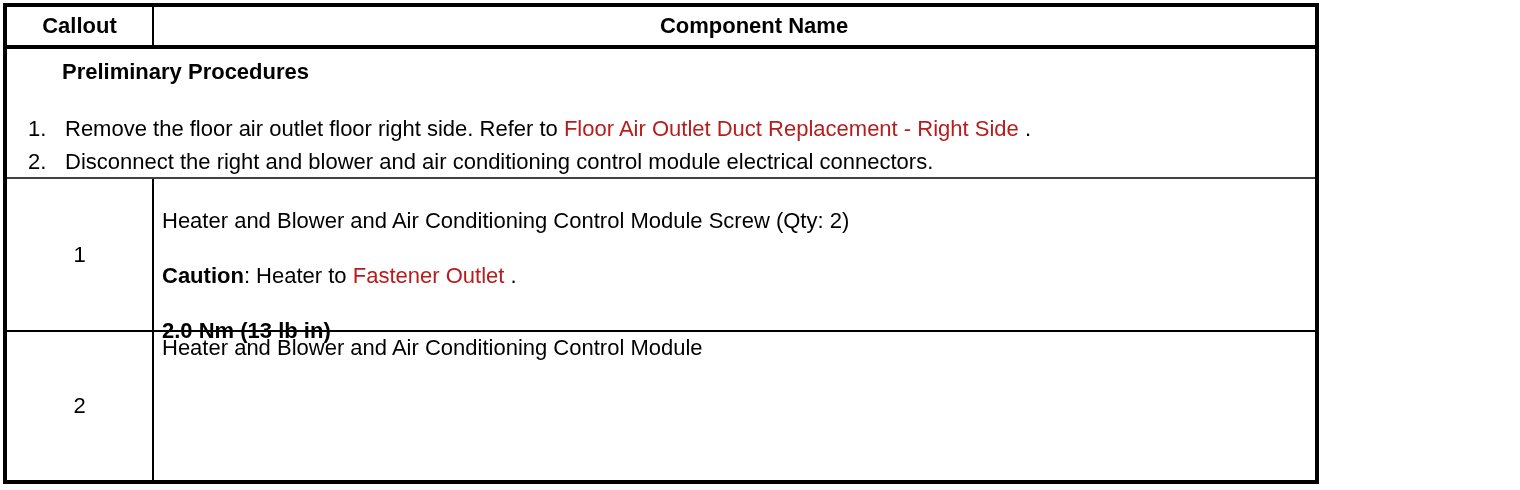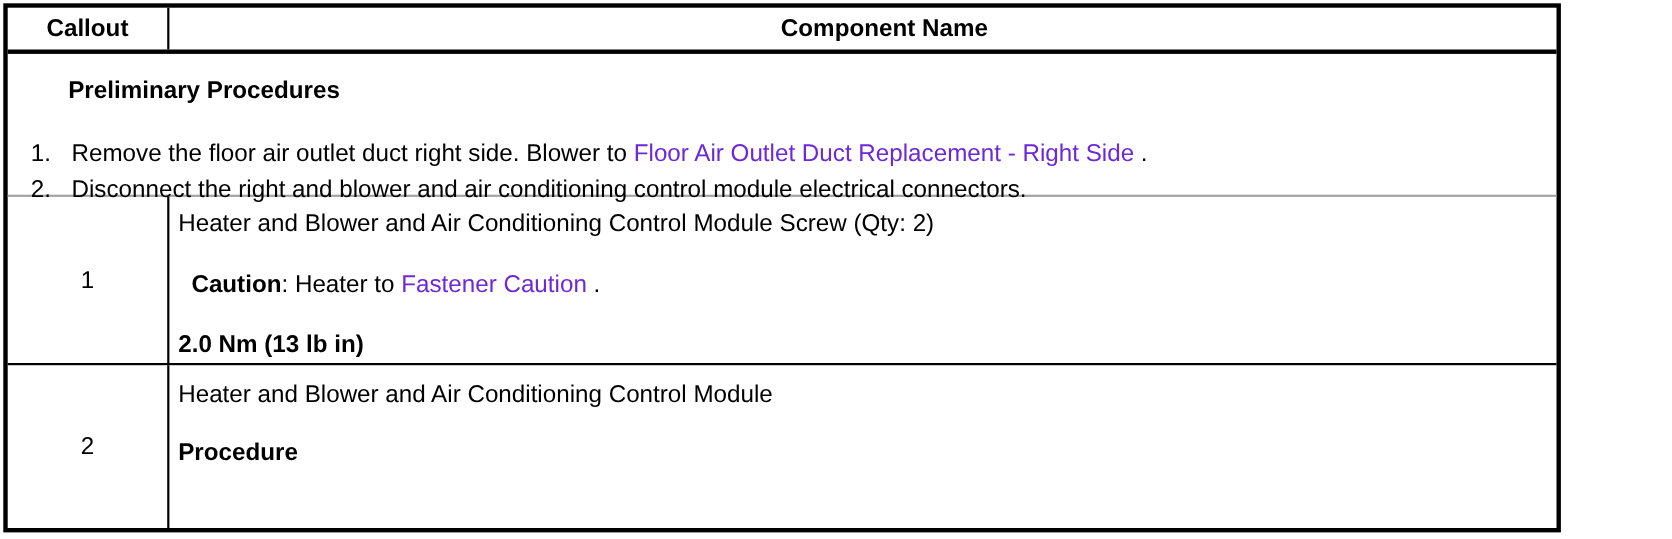--- a/index.html
+++ b/index.html
@@ -8,21 +8,21 @@
     background: #ffffff;
     width: 1520px; height: 490px;
     font-family: "Liberation Sans", "DejaVu Sans", sans-serif;
     font-size: 22px;
     color: #000000;
     overflow: hidden;
   }
   .spec-table {
     position: absolute;
     left: 3px; top: 3px;
-    width: 1416px; height: 481px;
+    width: 1316px; height: 481px;
     border: 4px solid #000000;
     background: #ffffff;
   }
   .row { display: flex; width: 100%; }
   .header-row { height: 42px; border-bottom: 4px solid #000000; }
   .callout-col {
     flex: none;
     width: 147px;
     border-right: 2px solid #000000;
     display: flex;
@@ -31,23 +31,23 @@
   }
   .component-col { flex: 1; min-width: 0; padding-left: 39px; }
   .header-cell {
     font-weight: bold;
     display: flex;
     align-items: center;
     justify-content: center;
   }
   .prelim-row {
     height: 130px;
-    border-bottom: 2px solid #a3a3a3;
+    border-bottom: 2px solid #404040;
     display: block;
-    padding-top: 20px;
+    padding-top: 10px;
   }
   .prelim-title {
     font-weight: bold;
     margin-left: 55px;
     line-height: 25px;
   }
   .steps { margin-top: 28px; }
   .step {
     position: relative;
     padding-left: 58px;
@@ -58,60 +58,59 @@
     left: 21px;
     top: 0;
   }
   .data-row-1 { height: 153px; border-bottom: 2px solid #000000; }
   .data-row-2 { height: 148px; }
   .component-cell {
     flex: 1; min-width: 0;
     padding-left: 8px;
     padding-right: 8px;
   }
-  .data-row-1 .component-cell { padding-top: 11px; }
-  .data-row-2 .component-cell { padding-top: 13px; }
+  .data-row-1 .component-cell { padding-top: 29px; }
+  .data-row-2 .component-cell { padding-top: 3px; }
   .component-cell p { margin: 0; line-height: 25px; }
   .data-row-1 .component-cell p + p { margin-top: 30px; }
   .data-row-2 .component-cell p + p { margin-top: 28px; }
-  .b { font-weight: bold; margin-left: 12px; }
-  .ref-link { color: #6d28d9; text-decoration: none; cursor: pointer; }
+  .b { font-weight: bold; }
+  .ref-link { color: #b91c1c; text-decoration: none; cursor: pointer; }
 </style>
 </head>
 <body>
 
 <div class="spec-table">
 
   <div class="row header-row">
     <div class="callout-col header-cell">Callout</div>
     <div class="component-col header-cell">Component Name</div>
   </div>
 
   <div class="prelim-row">
     <div class="prelim-title">Preliminary Procedures</div>
     <div class="steps">
       <div class="step">
-        <span class="step-num">1.</span><span>Remove the floor air outlet duct right side. Blower to </span><span class="ref-link">Floor Air Outlet Duct Replacement - Right Side</span><span> .</span>
+        <span class="step-num">1.</span><span>Remove the floor air outlet floor right side. Refer to </span><span class="ref-link">Floor Air Outlet Duct Replacement - Right Side</span><span> .</span>
       </div>
       <div class="step">
         <span class="step-num">2.</span><span>Disconnect the right and blower and air conditioning control module electrical connectors.</span>
       </div>
     </div>
   </div>
 
   <div class="row data-row-1">
     <div class="callout-col">1</div>
     <div class="component-cell">
       <p>Heater and Blower and Air Conditioning Control Module Screw (Qty: 2)</p>
-      <p><span class="b">Caution</span><span>: Heater to </span><span class="ref-link">Fastener Caution</span><span> .</span></p>
+      <p><span class="b">Caution</span><span>: Heater to </span><span class="ref-link">Fastener Outlet</span><span> .</span></p>
       <p class="b">2.0 Nm (13 lb in)</p>
     </div>
   </div>
 
   <div class="row data-row-2">
     <div class="callout-col">2</div>
     <div class="component-cell">
       <p>Heater and Blower and Air Conditioning Control Module</p>
-      <p class="b">Procedure</p>
     </div>
   </div>
 
 </div>
 
 </body></html>

